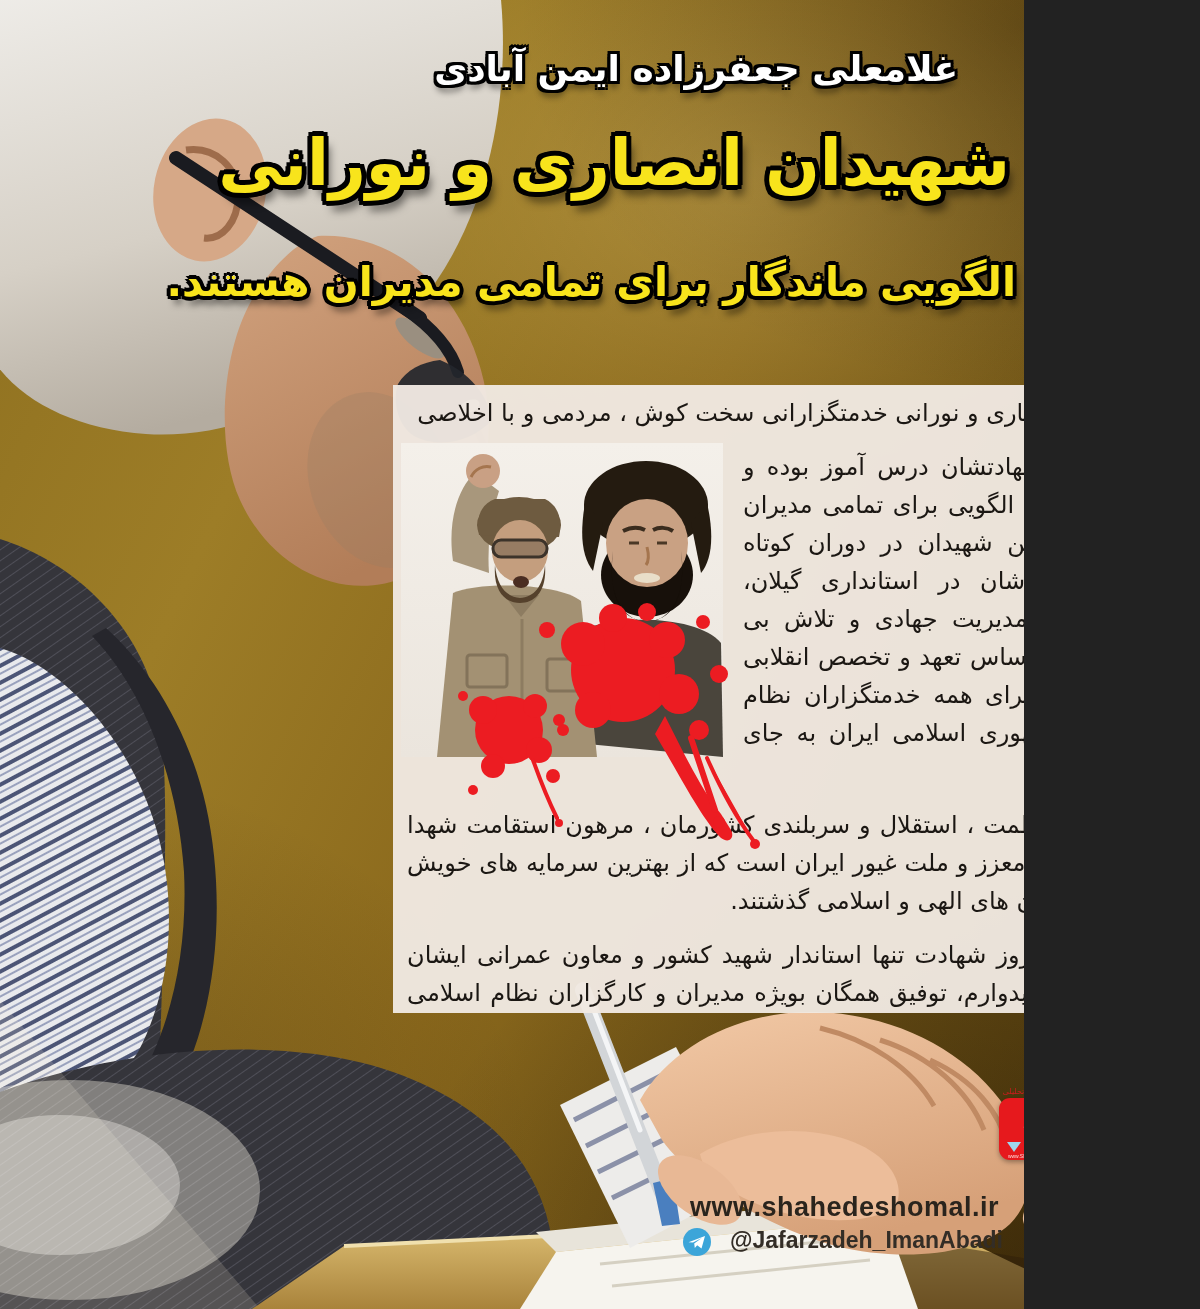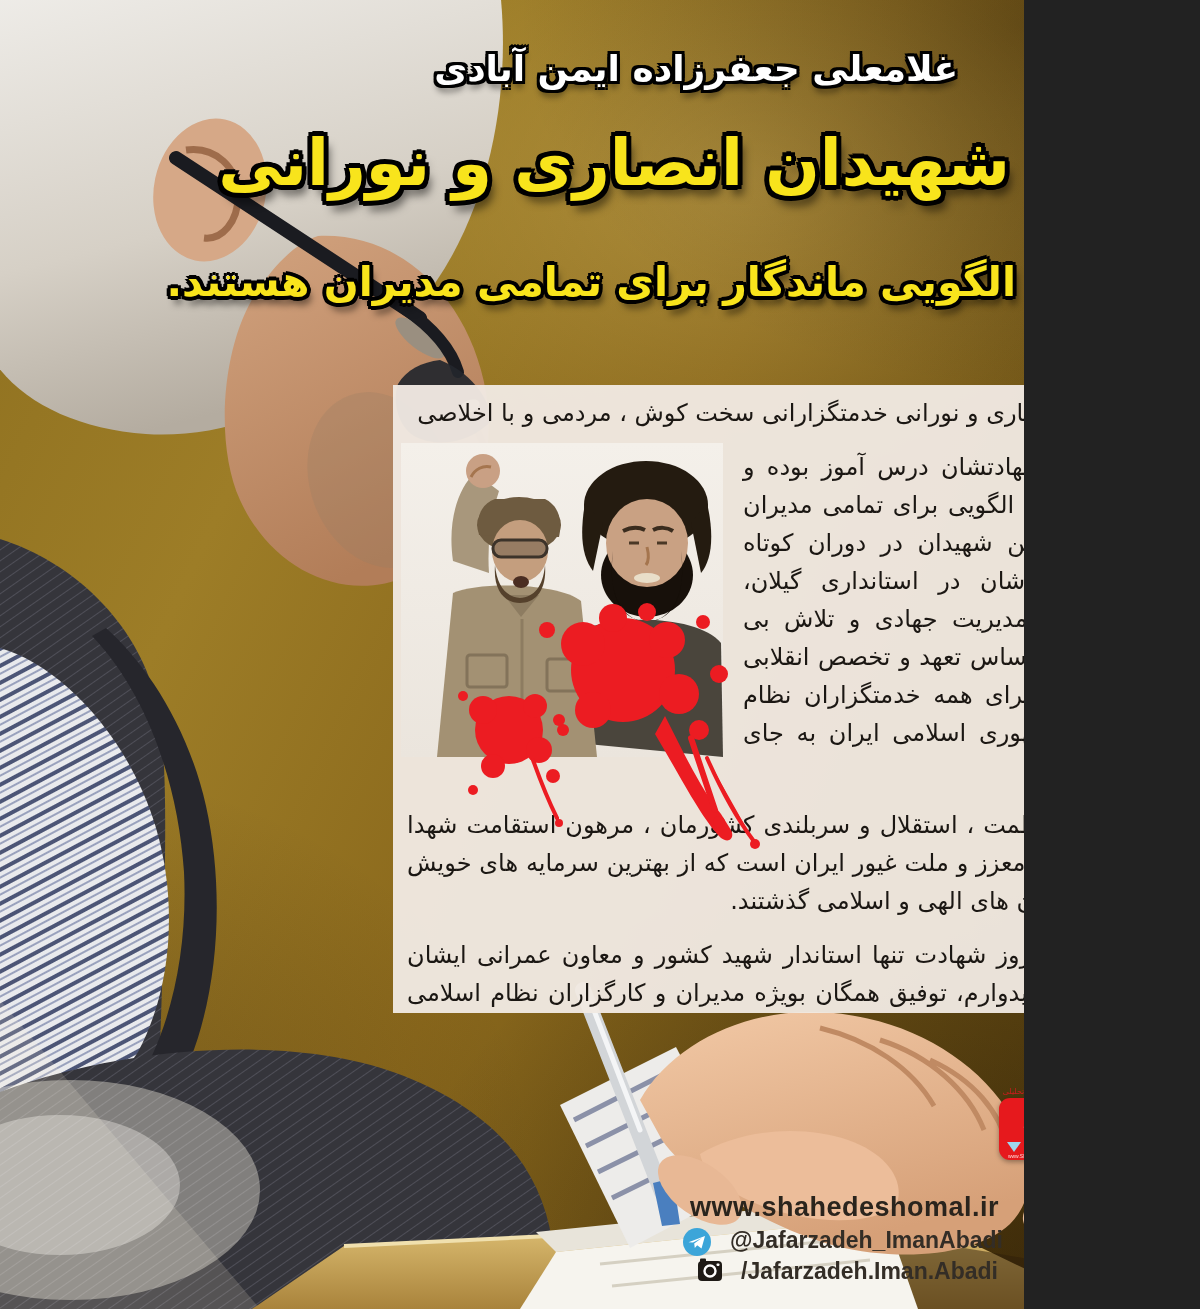--- a/index.html
+++ b/index.html
@@ -272,23 +272,14 @@
   <div class="site-url">www.shahedeshomal.ir</div>
 
   <div class="social telegram">
     <svg width="30" height="30" viewBox="0 0 30 30" aria-hidden="true">
       <circle cx="15" cy="15" r="14" fill="#3ca5d9"></circle>
       <path d="M 6.5,15.2 L 23,9 L 19.5,21.5 L 15.2,18.2 L 12.8,21 L 12.2,16.6 L 19.8,11 L 11,15.6 Z" fill="#ffffff"></path>
     </svg>
     <span>@Jafarzadeh_ImanAbadi</span>
   </div>
 
-  <div class="social instagram">
-    <svg width="26" height="24" viewBox="0 0 26 24" aria-hidden="true">
-      <rect x="1" y="3" width="24" height="20" rx="4" fill="#1e1a16"></rect>
-      <rect x="3" y="0.5" width="6" height="4" rx="1" fill="#1e1a16"></rect>
-      <circle cx="13" cy="13" r="5.5" fill="none" stroke="#ffffff" stroke-width="2.4"></circle>
-      <rect x="19.5" y="5.5" width="3" height="2.4" rx="0.8" fill="#ffffff"></rect>
-    </svg>
-    <span>/Jafarzadeh.Iman.Abadi</span>
-  </div>
 
 </div>
 
 </body></html>

